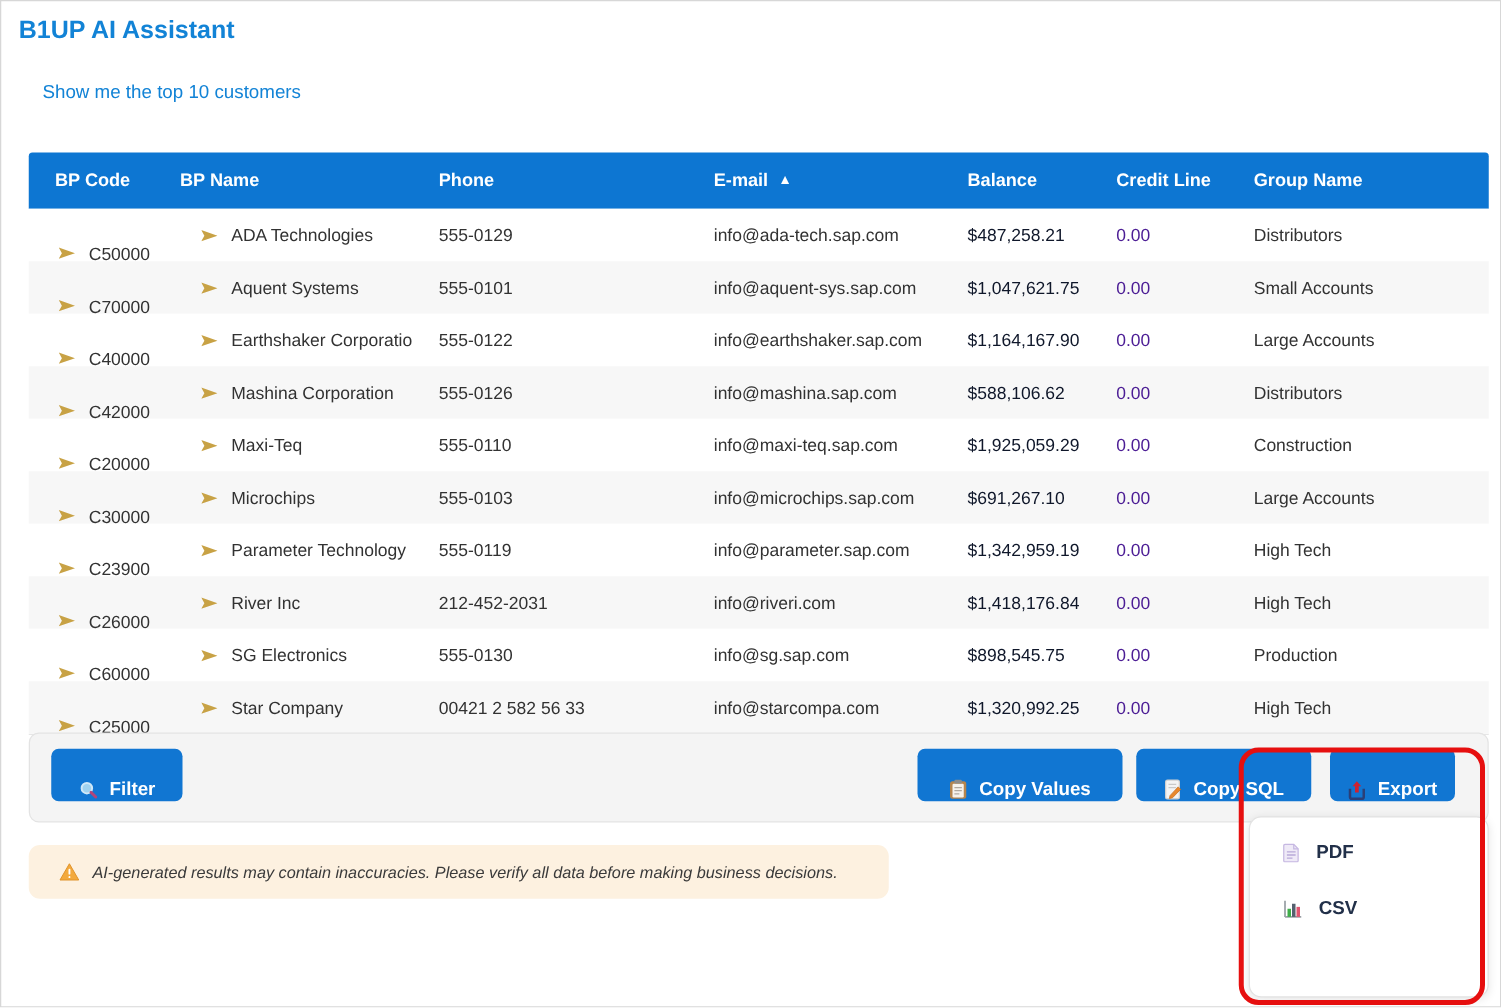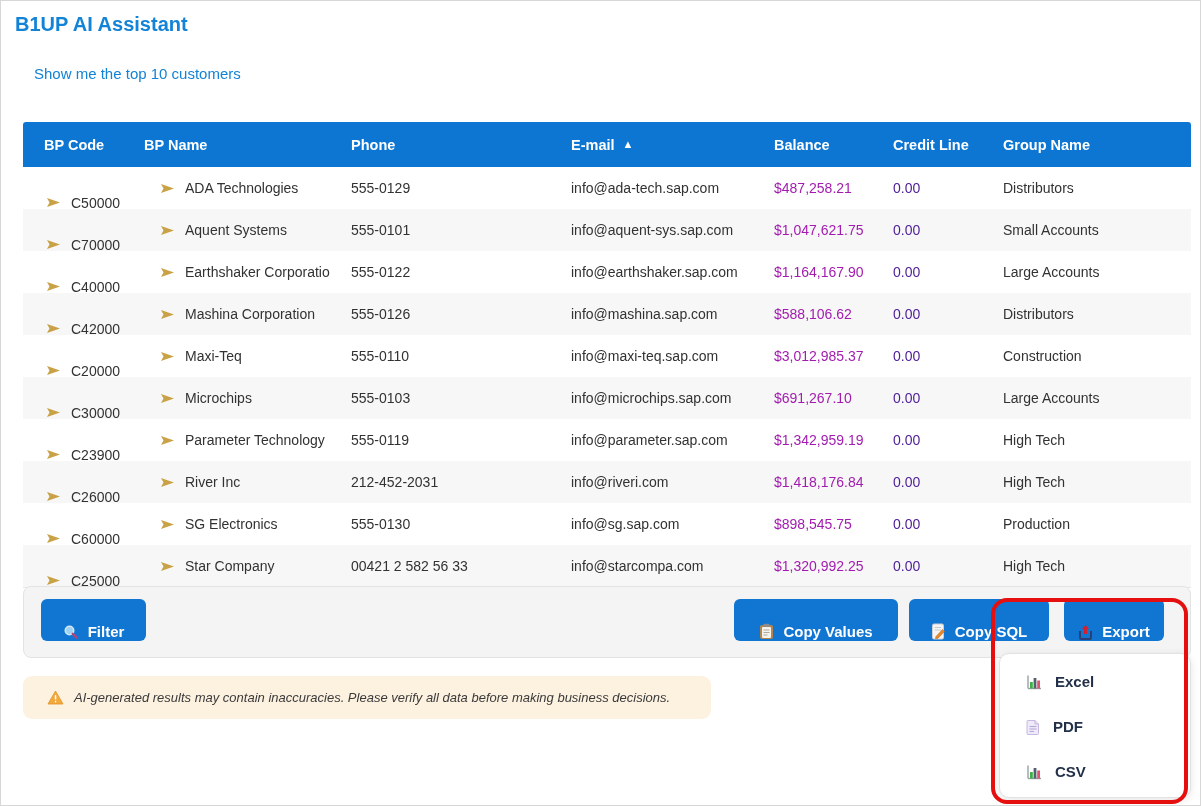--- a/index.html
+++ b/index.html
@@ -13,21 +13,21 @@
   .thead, .trow { display:grid; grid-template-columns:100px 207px 220px 203px 119px 110px 209px; align-items:center; }
   .thead { height:45px; background:#0d76d2; color:#fff; font-weight:bold; font-size:14.5px; border-radius:3px 3px 0 0; }
   .th { padding-left:21px; display:flex; align-items:center; gap:8px; }
   .sortarrow { font-size:11px; line-height:1; }
   .trow { height:42px; font-size:14px; color:#323232; background:#fff; }
   .trow:nth-child(even) { background:#f7f7f7; }
   .tbody { border-bottom:1px solid #e6e6e6; }
   .td { padding-left:21px; display:flex; align-items:center; gap:11px; overflow:hidden; white-space:nowrap; }
   .td.c1 { padding-left:24px;margin-top:29px; }
   .td.c2 { padding-left:38px; }
-  .td.balance { color:#a21caf; }
+  .td.balance { color:#0f172a; }
   .td.credit { color:#4c1d95; }
   .goldarrow { display:inline-flex; flex:0 0 auto; }
 
   
   .toolbar { position:absolute; left:22px; top:585px; width:1168px; height:72px; background:#f4f4f4; border:1px solid #e3e3e3; border-radius:8px; box-sizing:border-box; }
   .btn { position:absolute; top:598px; height:42px; background:#1176d2; border:none; border-radius:6px; color:#fff; font-weight:bold; font-size:15px; font-family:"Liberation Sans",sans-serif; display:flex; align-items:flex-end; justify-content:center; gap:9px; cursor:pointer; }
   .btn-filter { left:40px; width:105px; }
   .btn-copy-values { left:733px; width:164px; }
   .btn-copy-sql { left:908px; width:140px; }
   .btn-export { left:1063px; width:100px; }
@@ -184,21 +184,21 @@
           <div class="td c2">
             <span class="goldarrow">
               <svg width="13" height="11" viewBox="0 0 13 11">
                 <path d="M0 1 L13 5.5 L0 10 L2.5 5.5 Z" fill="#c8a245"></path>
               </svg>
             </span>
             <span>Maxi-Teq</span>
           </div>
           <div class="td">555-0110</div>
           <div class="td">info@maxi-teq.sap.com</div>
-          <div class="td balance">$3,012,985.37</div>
+          <div class="td balance">$1,925,059.29</div>
           <div class="td credit">0.00</div>
           <div class="td">Construction</div>
         </div>
         <div class="trow">
           <div class="td c1">
             <span class="goldarrow">
               <svg width="13" height="11" viewBox="0 0 13 11">
                 <path d="M0 1 L13 5.5 L0 10 L2.5 5.5 Z" fill="#c8a245"></path>
               </svg>
             </span>
@@ -366,32 +366,20 @@
       <svg width="17" height="15" viewBox="0 0 17 15">
           <path d="M8.5 1 L16 14 H1 Z" fill="#f3a93c" stroke="#e0932a" stroke-width="0.8"></path>
           <rect x="7.8" y="5" width="1.5" height="4.6" rx="0.7" fill="#fff"></rect>
           <rect x="7.8" y="10.8" width="1.5" height="1.6" rx="0.7" fill="#fff"></rect>
         </svg>
     </span>
     <span class="banner-text">AI-generated results may contain inaccuracies. Please verify all data before making business decisions.</span>
   </div>
 
   <div class="menu">
-    <div class="menu-item">
-      <span class="icon">
-        <svg width="16" height="16" viewBox="0 0 16 16">
-            <line x1="2" y1="1.5" x2="2" y2="14.5" stroke="#9aa0a6" stroke-width="1.4"></line>
-            <line x1="2" y1="14.5" x2="15" y2="14.5" stroke="#9aa0a6" stroke-width="1.4"></line>
-            <rect x="4" y="8" width="2.8" height="6.5" fill="#3fae49"></rect>
-            <rect x="7.6" y="4" width="2.8" height="10.5" fill="#55606e"></rect>
-            <rect x="11.2" y="6.5" width="2.8" height="8" fill="#e05570"></rect>
-          </svg>
-      </span>
-      <span class="lbl">Excel</span>
-    </div>
     <div class="menu-item">
       <span class="icon">
         <svg width="14" height="16" viewBox="0 0 14 16">
             <path d="M2 1.5 h7 l3.5 3.5 v9.5 a1 1 0 0 1 -1 1 h-9.5 a1 1 0 0 1 -1 -1 v-12 a1 1 0 0 1 1 -1 Z" fill="#efeaf7" stroke="#c6b8e2" stroke-width="1"></path>
             <path d="M9 1.5 V5 h3.5" fill="none" stroke="#c6b8e2" stroke-width="1"></path>
             <line x1="3.5" y1="7.5" x2="10.5" y2="7.5" stroke="#b9a9d9" stroke-width="1.1"></line>
             <line x1="3.5" y1="10" x2="10.5" y2="10" stroke="#b9a9d9" stroke-width="1.1"></line>
             <line x1="3.5" y1="12.5" x2="8" y2="12.5" stroke="#b9a9d9" stroke-width="1.1"></line>
           </svg>
       </span>

